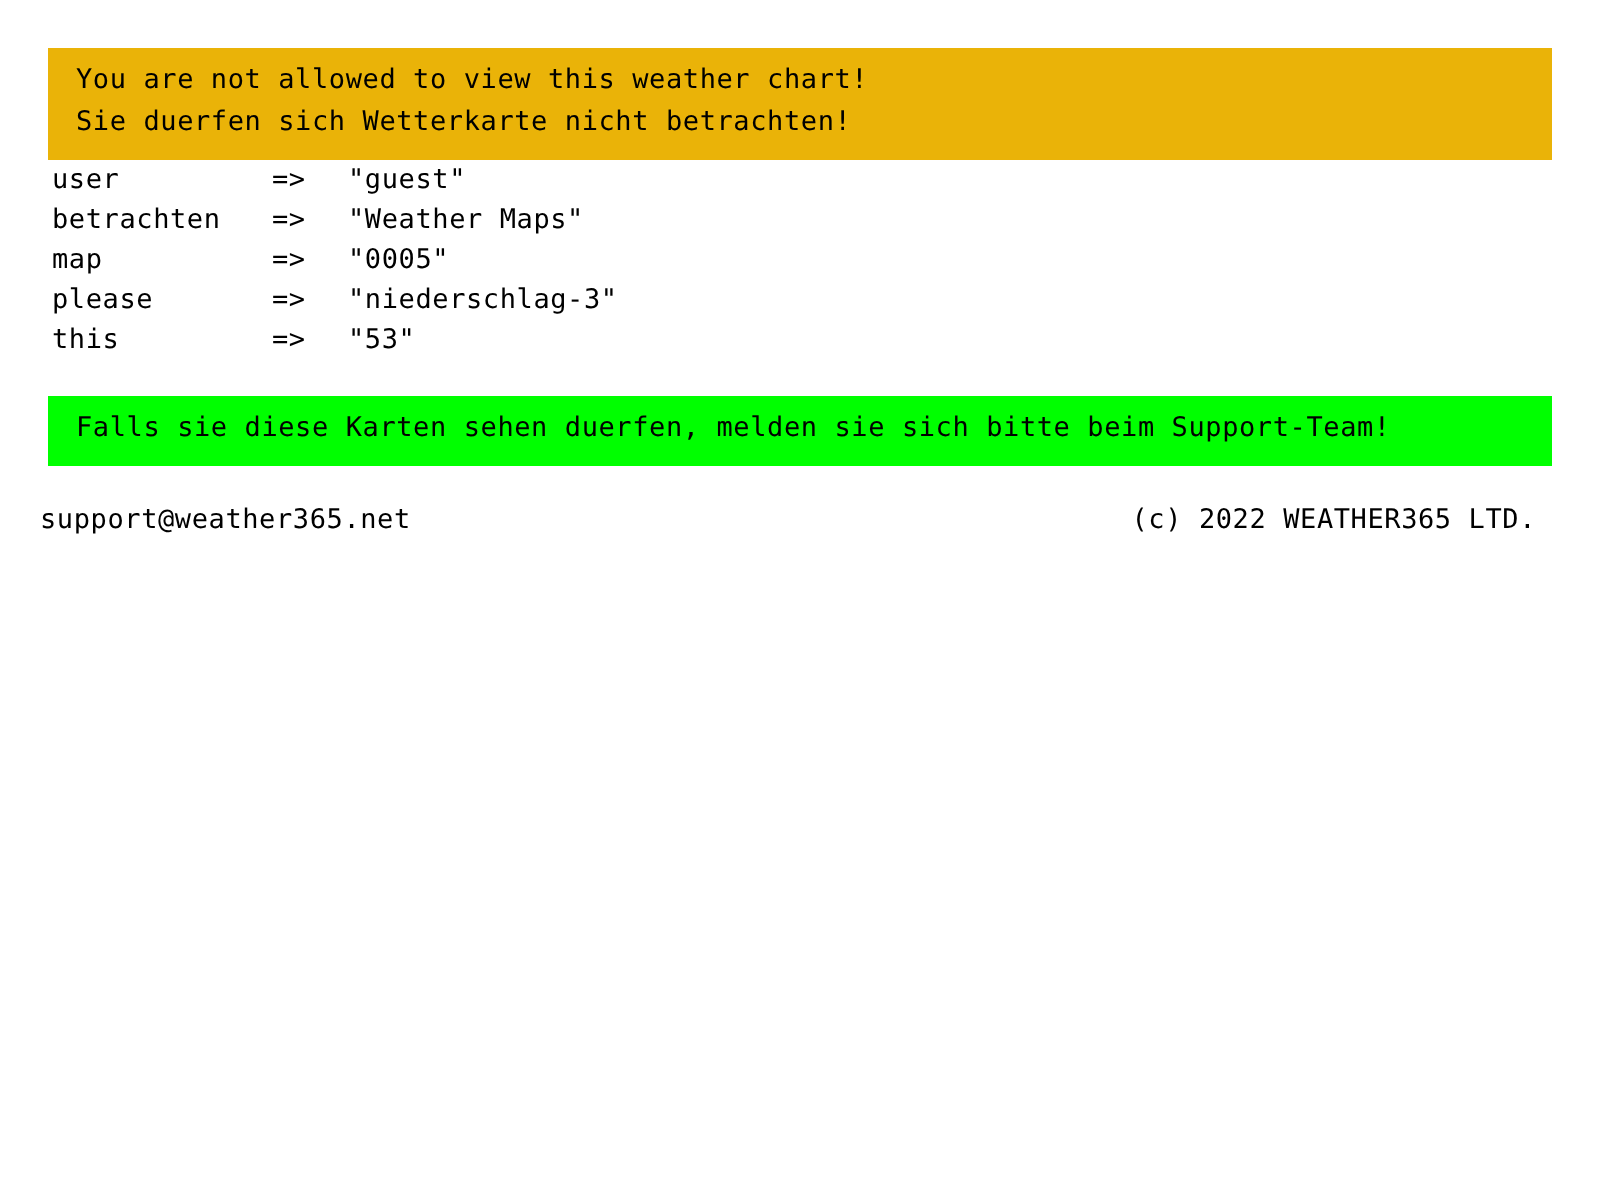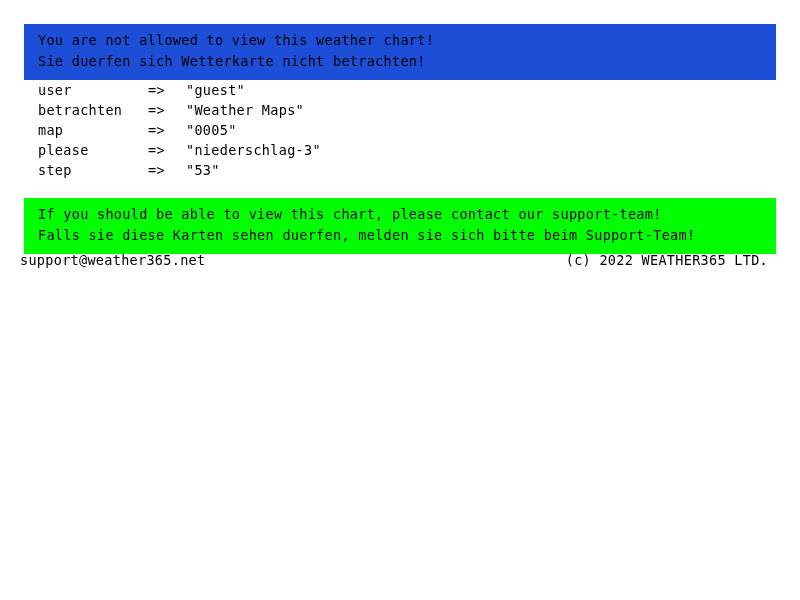--- a/index.html
+++ b/index.html
@@ -22,35 +22,35 @@
   }
   .banner {
     position: absolute;
     left: 24px;
     width: 752px;
     box-sizing: border-box;
     padding: 6px 14px 8px 14px;
   }
   .banner-error {
     top: 24px;
-    background: #1d4ed8;
+    background: #eab308;
   }
   .banner-ok {
     top: 198px;
     background: #00ff00;
   }
   .banner-line {
     font-size: 13.5px;
     line-height: 21px;
     white-space: pre;
     letter-spacing: 0.3px;
   }
   .params {
     position: absolute;
-    left: 38px;
+    left: 26px;
     top: 80px;
   }
   table.params-table {
     border-collapse: collapse;
   }
   table.params-table td {
     padding: 0;
     height: 20px;
     line-height: 20px;
     font-size: 13.5px;
@@ -104,30 +104,29 @@
           <td class="key">map</td>
           <td class="arrow">=&gt;</td>
           <td class="val">"0005"</td>
         </tr>
         <tr>
           <td class="key">please</td>
           <td class="arrow">=&gt;</td>
           <td class="val">"niederschlag-3"</td>
         </tr>
         <tr>
-          <td class="key">step</td>
+          <td class="key">this</td>
           <td class="arrow">=&gt;</td>
           <td class="val">"53"</td>
         </tr>
       </tbody>
     </table>
   </div>
 
   <div class="banner banner-ok">
-    <div class="banner-line">If you should be able to view this chart, please contact our support-team!</div>
     <div class="banner-line">Falls sie diese Karten sehen duerfen, melden sie sich bitte beim Support-Team!</div>
   </div>
 
   <div class="footer">
     <div class="footer-left">support@weather365.net</div>
     <div class="footer-right">(c) 2022 WEATHER365 LTD.</div>
   </div>
 
 </div>
 

